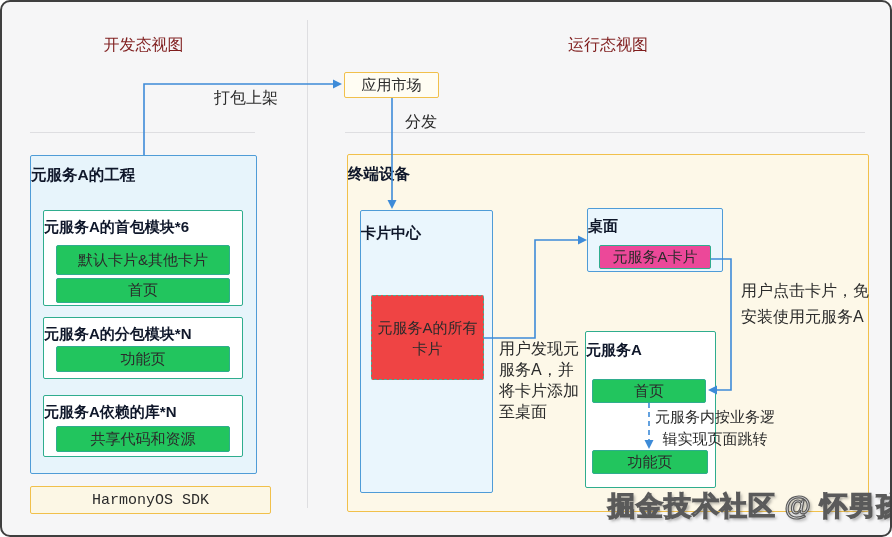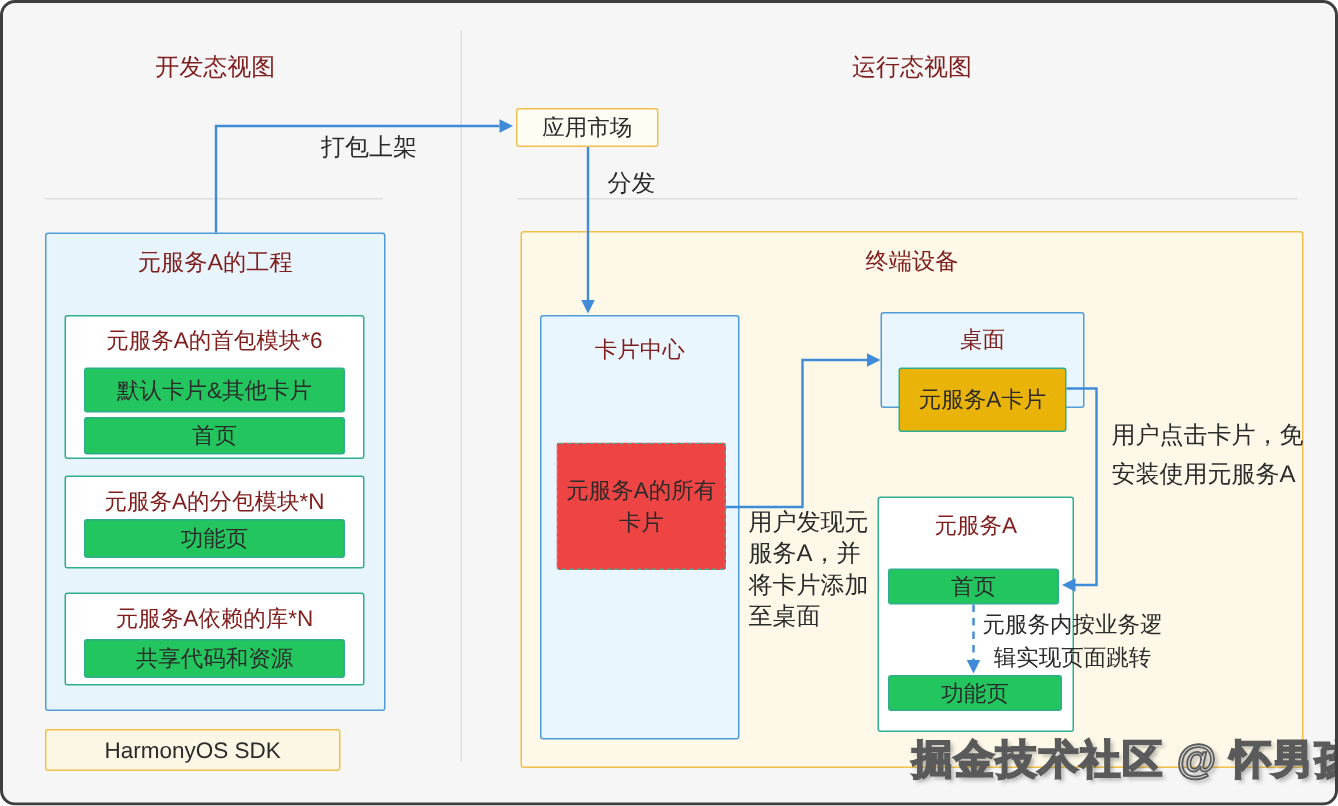--- a/index.html
+++ b/index.html
@@ -8,21 +8,21 @@
         border:2px solid #3f3f3f;border-radius:10px;overflow:hidden;box-sizing:border-box;}
   .abs{position:absolute;box-sizing:border-box;}
   .vtitle{font-size:16px;color:#7f1d1d;text-align:center;}
   .divider{background:#dedee1;}
   .box{border-radius:2px;}
   .blue-box{border:1.5px solid #4f9cd7;background:#e7f4fb;}
   .blue-box-light{border:1.5px solid #4f9cd7;background:#eaf6fd;}
   .teal-box{border:1.5px solid #2fad8e;background:#ffffff;}
   .teal-item{border:1.5px solid #2fad8e;background:#22c55e;display:flex;align-items:center;justify-content:center;font-size:15px;}
   .yellow-box{border:1.5px solid #f1c04b;background:#fcf7e5;}
-  .box-title{text-align:center;font-size:15px;color:#7f1d1d;}
+  .box-title{text-align:left;font-size:15px;color:#0f172a;font-weight:bold;}
   .edge-label{font-size:16px;color:#2b2b2b;white-space:pre-line;}
   .dashed-box{border:1.5px dashed #3db39a;background:#ef4444;border-radius:2px;
               display:flex;align-items:center;justify-content:center;text-align:center;
               font-size:15px;line-height:21px;}
   #watermark{font-size:27px;font-weight:bold;letter-spacing:1px;color:#dcdcdc;
              -webkit-text-stroke:1.2px #5a5a5a;
              text-shadow:2px 2px 3px rgba(70,70,70,0.45);white-space:nowrap;}
   svg{pointer-events:none;}
 </style>
 </head>
@@ -50,38 +50,38 @@
   <div class="abs box teal-box" style="left:41px;top:315px;width:200px;height:62px;">
     <div class="box-title" style="padding-top:7px;">元服务A的分包模块*N</div>
   </div>
   <div class="abs box teal-item" style="left:54px;top:344px;width:174px;height:26px;">功能页</div>
 
   <div class="abs box teal-box" style="left:41px;top:393px;width:200px;height:62px;">
     <div class="box-title" style="padding-top:7px;">元服务A依赖的库*N</div>
   </div>
   <div class="abs box teal-item" style="left:54px;top:424px;width:174px;height:26px;">共享代码和资源</div>
 
-  <div class="abs box yellow-box" style="left:28px;top:484px;width:197px;height:28px;display:flex;align-items:center;justify-content:center;font-size:15px;">HarmonyOS SDK</div>
+  <div class="abs box yellow-box" style="left:28px;top:484px;width:241px;height:28px;display:flex;align-items:center;justify-content:center;font-size:15px;font-family:Liberation Mono, monospace;">HarmonyOS SDK</div>
 
   <div class="abs box yellow-box" style="left:342px;top:70px;width:95px;height:26px;background:#fffdf3;display:flex;align-items:center;justify-content:center;font-size:15px;">应用市场</div>
 
   <div class="abs box yellow-box" style="left:345px;top:152px;width:522px;height:358px;background:#fdf8e8;">
     <div class="box-title" style="padding-top:9px;font-size:15.5px;">终端设备</div>
   </div>
 
   <div class="abs box blue-box-light" style="left:358px;top:208px;width:133px;height:283px;">
     <div class="box-title" style="padding-top:13px;">卡片中心</div>
   </div>
   <div class="abs dashed-box" style="left:369px;top:293px;width:113px;height:85px;white-space:pre-line;">元服务A的所有
 卡片</div>
 
   <div class="abs box blue-box-light" style="left:585px;top:206px;width:136px;height:64px;">
     <div class="box-title" style="padding-top:8px;">桌面</div>
   </div>
-  <div class="abs box teal-item" style="left:597px;top:243px;width:112px;height:43px;background:#eab308;">元服务A卡片</div>
+  <div class="abs box teal-item" style="left:597px;top:243px;width:112px;height:24px;background:#ec4899;">元服务A卡片</div>
 
   <div class="abs box teal-box" style="left:583px;top:329px;width:131px;height:157px;">
     <div class="box-title" style="padding-top:9px;">元服务A</div>
   </div>
   <div class="abs box teal-item" style="left:590px;top:377px;width:114px;height:24px;">首页</div>
   <div class="abs box teal-item" style="left:590px;top:448px;width:116px;height:24px;">功能页</div>
 
   <svg class="abs" style="left:0;top:0;" width="892" height="537">
     <g stroke="#3e8bd8" stroke-width="1.6" fill="none">
       <polyline points="142,153 142,82 331,82"></polyline>

